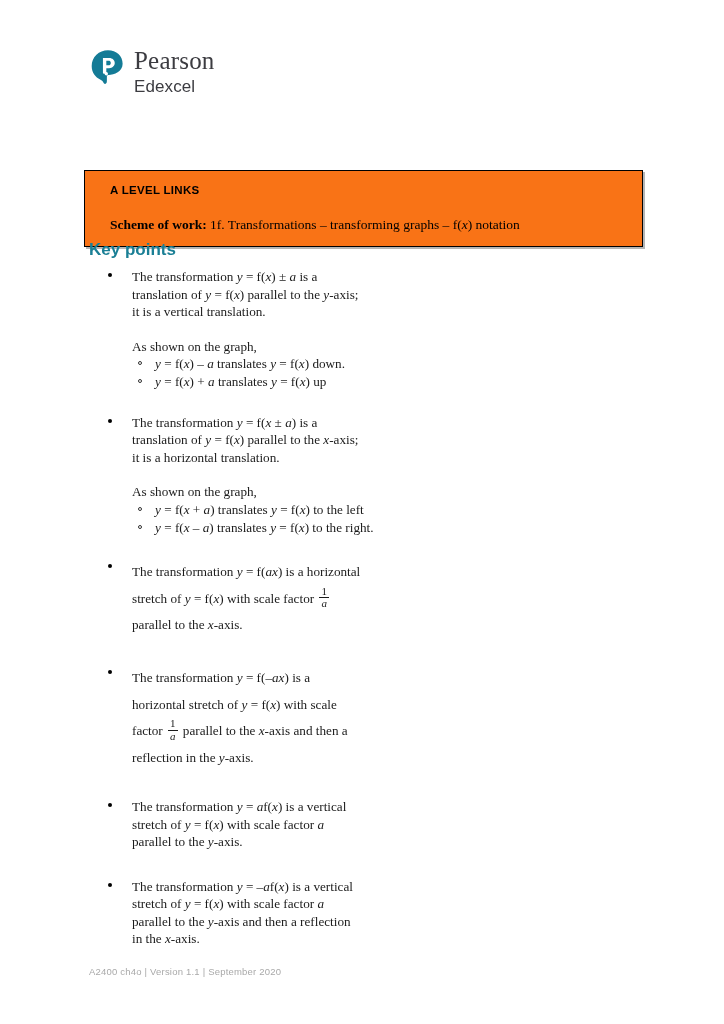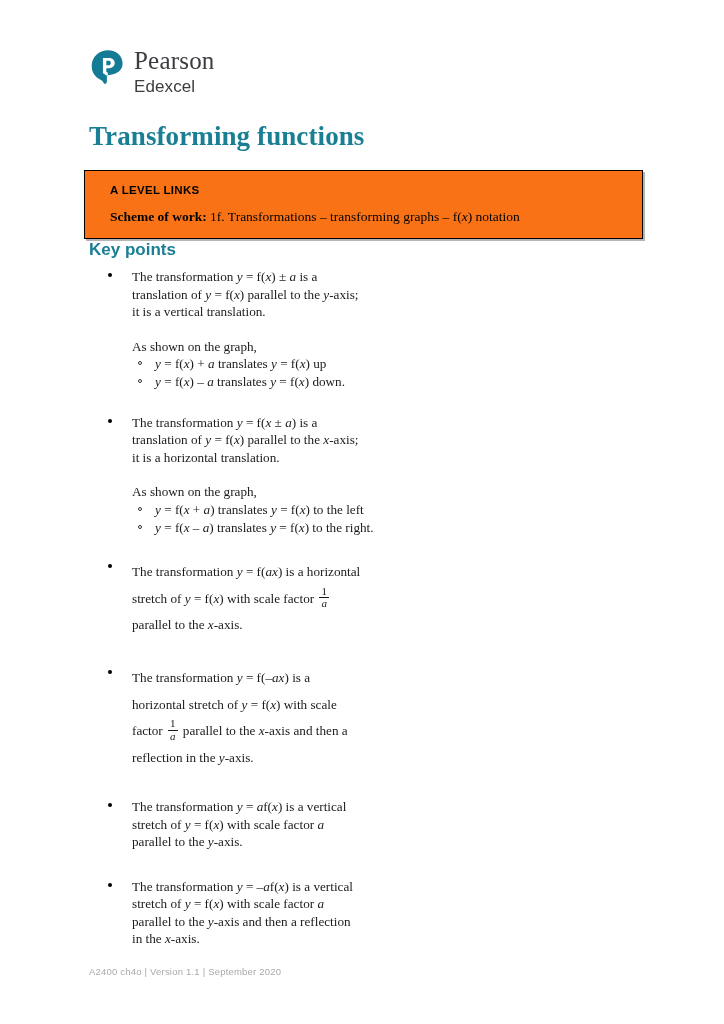--- a/index.html
+++ b/index.html
@@ -85,21 +85,21 @@
     font-weight: bold;
     font-size: 11.5px;
     letter-spacing: 0.3px;
     color: #000;
     line-height: 1.25;
   }
   .links-scheme {
     font-family: "Liberation Serif", serif;
     font-size: 13.5px;
     color: #000;
-    margin-top: 12px;
+    margin-top: 20px;
     line-height: 1.25;
   }
   .links-scheme b { font-weight: bold; }
 
   
   .keypoints-head {
     position: absolute;
     left: 89px;
     top: 240px;
     font-family: Liberation Sans, sans-serif;
@@ -204,21 +204,20 @@
       <path d="M32 2C16 2 3 14 3 30c0 12 7 20 15 24 2 1 4 2 5 4 1 2 2 4 4 4 2 0 3-2 3-5V49c0-2 1-3 3-3 10 0 25-6 25-20C58 12 47 2 32 2z" fill="#147b96"></path>
       <path d="M23 16h11c6 0 10 4 10 9s-4 9-10 9h-5v8c0 1-1 2-3 2s-3-1-3-2V16zm6 13h4c2 0 4-1 4-4s-2-4-4-4h-4v8z" fill="#ffffff"></path>
       <circle cx="29" cy="44" r="3" fill="#ffffff"></circle>
     </svg>
     <div class="logo-words">
       <span class="logo-pearson">Pearson</span>
       <span class="logo-edexcel">Edexcel</span>
     </div>
   </div>
 
-  <div class="doc-title">Transforming functions</div>
 
   <div class="links-box">
     <div class="links-title">A LEVEL LINKS</div>
     <div class="links-scheme"><b>Scheme of work:</b> <span>1f. Transformations – transforming graphs – f(<i class="v">x</i>) notation</span></div>
   </div>
 
   <div class="keypoints-head">Key points</div>
 
   <div class="kp-list">
 
@@ -227,25 +226,25 @@
       <div>
         The transformation <i class="v">y</i> = f(<i class="v">x</i>) ± <i class="v">a</i> is a<br>
         translation of <i class="v">y</i> = f(<i class="v">x</i>) parallel to the <i class="v">y</i>-axis;<br>
         it is a vertical translation.
       </div>
       <div class="kp-gap-sm"></div>
       <div class="asshown">As shown on the graph,</div>
       <div class="sub-list">
         <div class="sub-item">
           <span class="circ"></span>
-          <i class="v">y</i> = f(<i class="v">x</i>) + <i class="v">a</i> translates <i class="v">y</i> = f(<i class="v">x</i>) up
+          <i class="v">y</i> = f(<i class="v">x</i>) – <i class="v">a</i> translates <i class="v">y</i> = f(<i class="v">x</i>) down.
         </div>
         <div class="sub-item">
           <span class="circ"></span>
-          <i class="v">y</i> = f(<i class="v">x</i>) – <i class="v">a</i> translates <i class="v">y</i> = f(<i class="v">x</i>) down.
+          <i class="v">y</i> = f(<i class="v">x</i>) + <i class="v">a</i> translates <i class="v">y</i> = f(<i class="v">x</i>) up
         </div>
       </div>
     </div>
 
     <div class="kp-gap-md"></div>
 
     <div class="kp-item">
       <span class="disc"></span>
       <div>
         The transformation <i class="v">y</i> = f(<i class="v">x</i> ± <i class="v">a</i>) is a<br>

